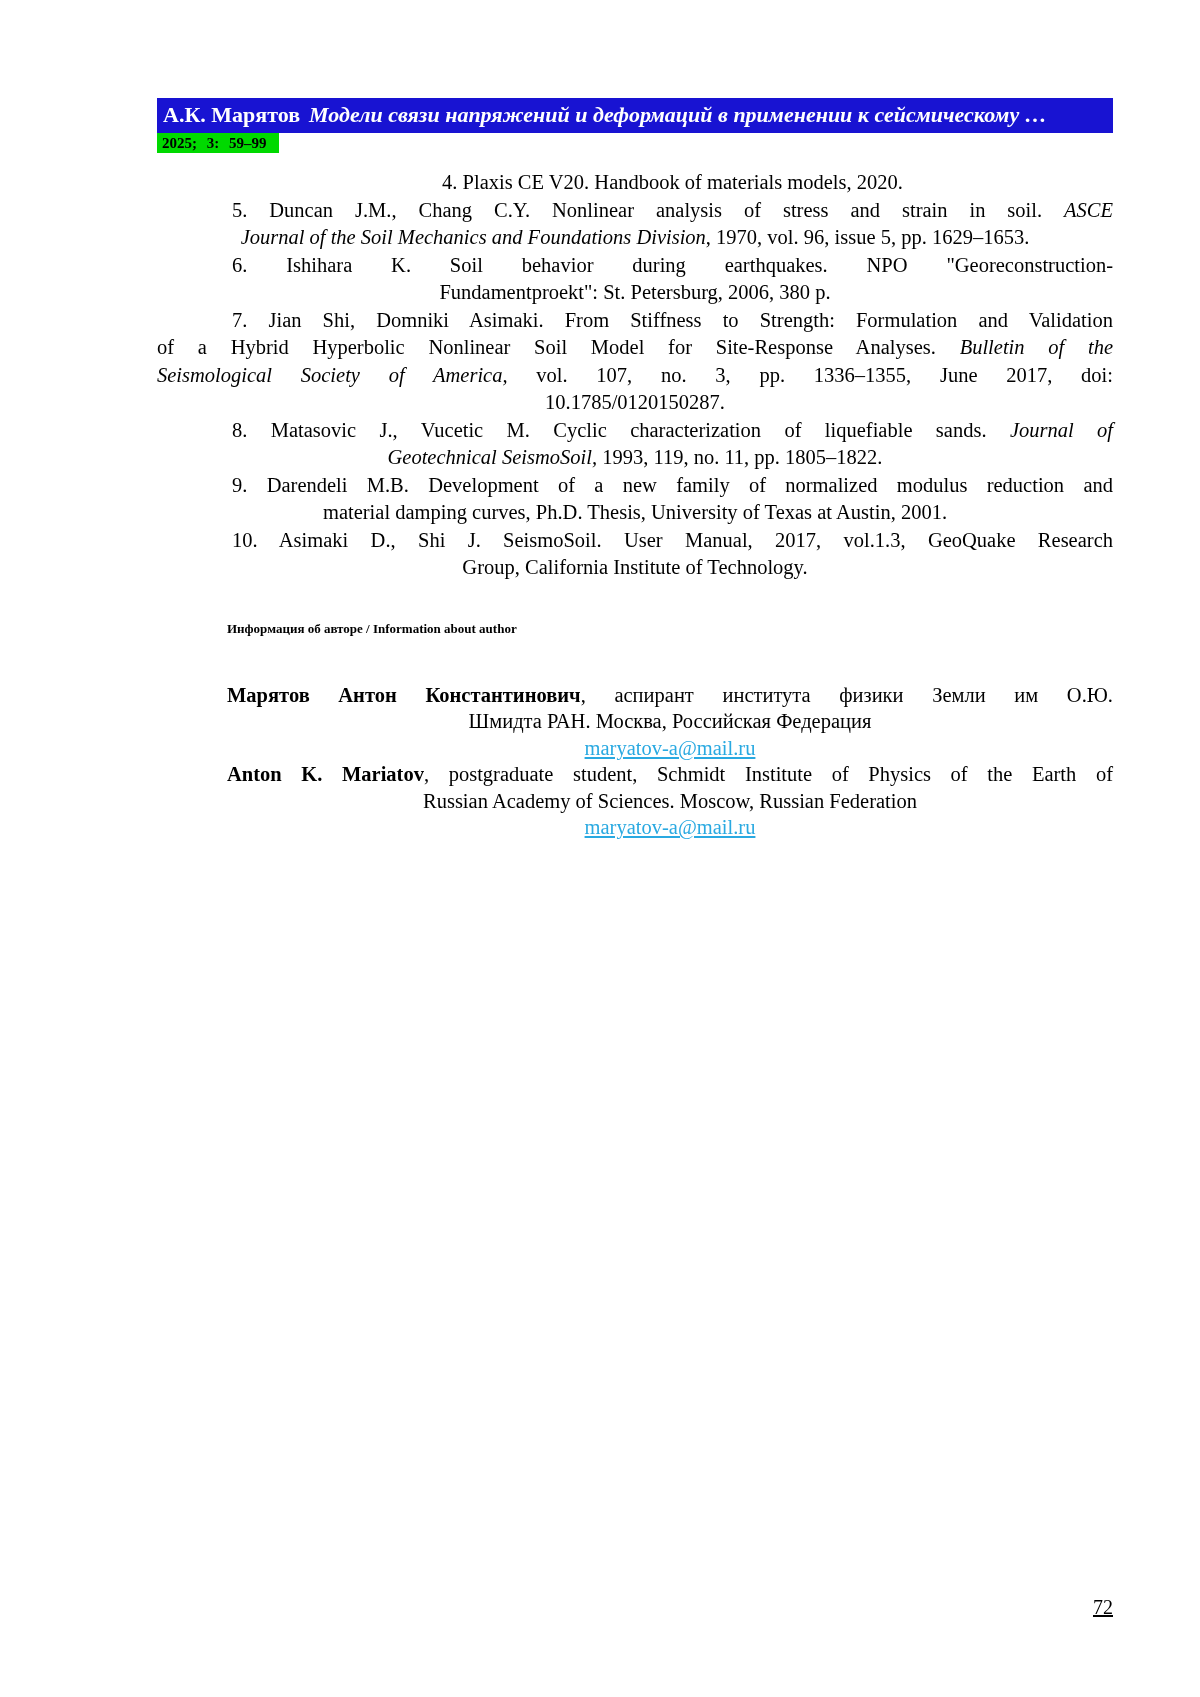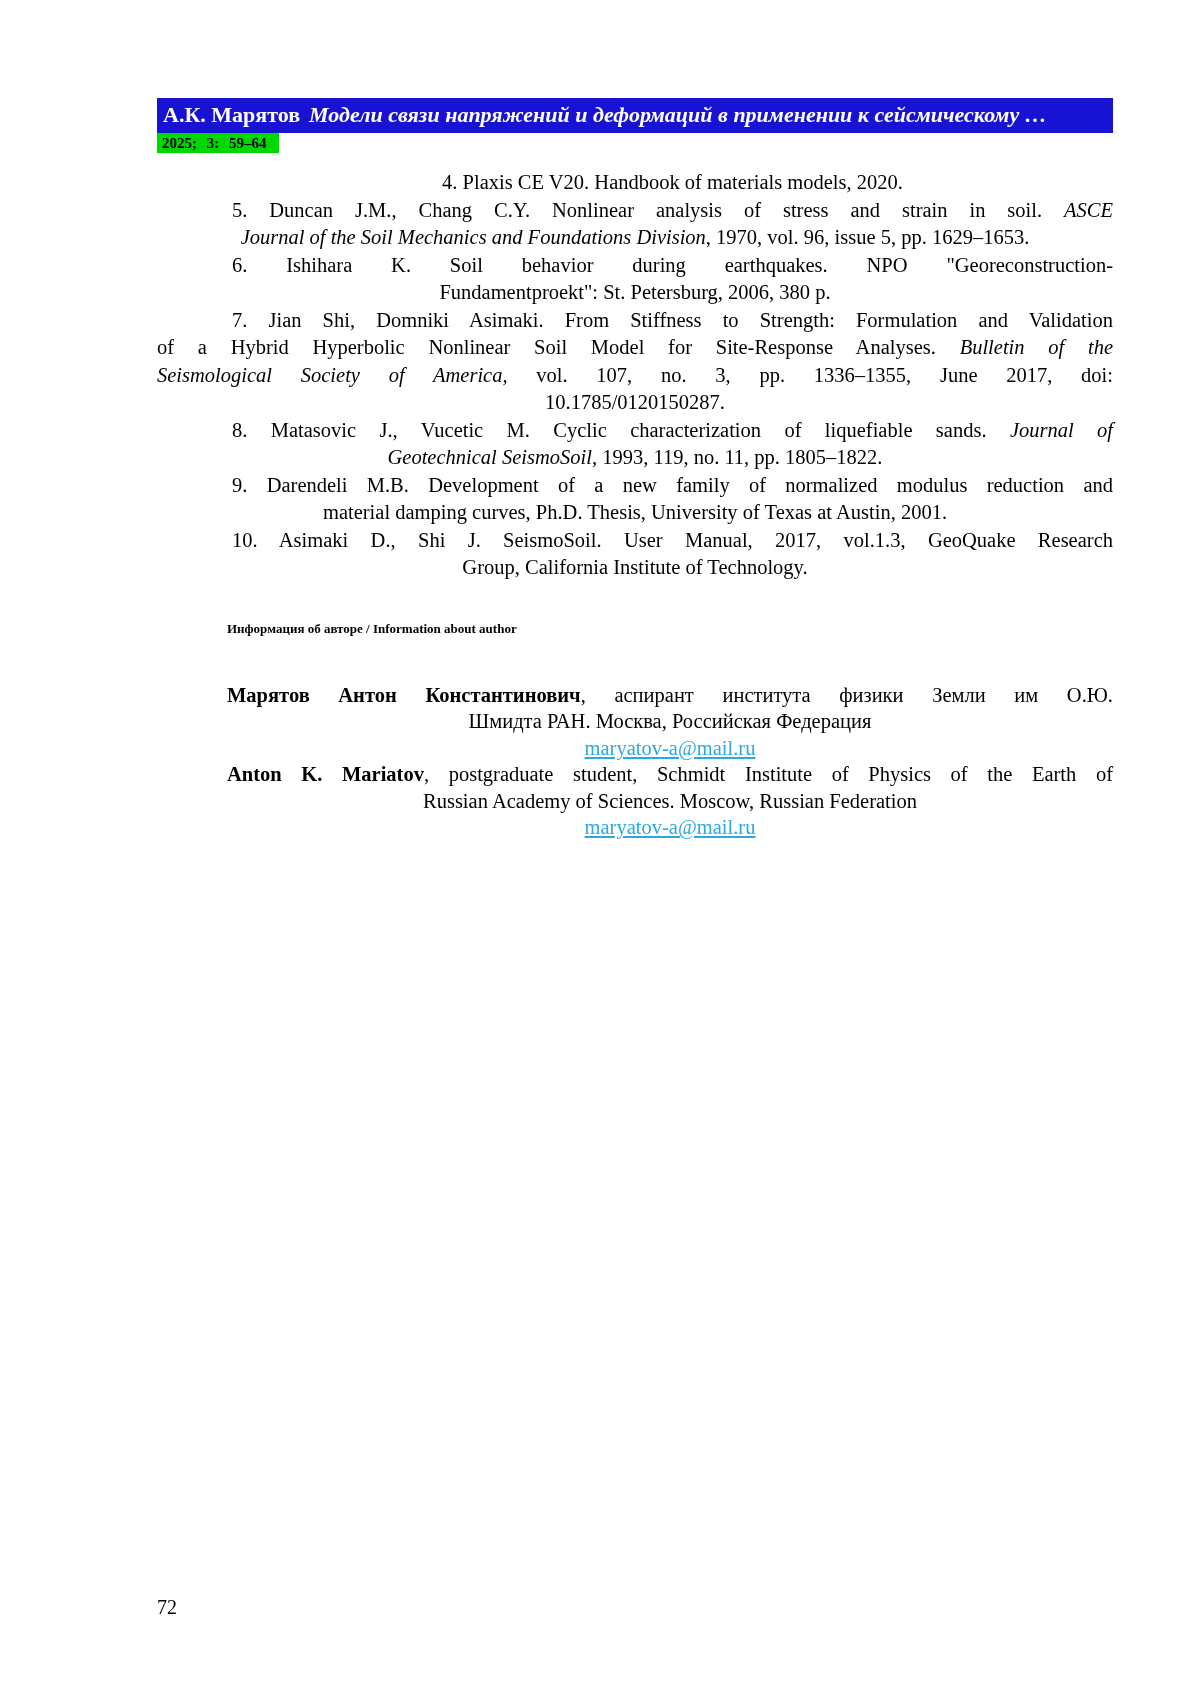--- a/index.html
+++ b/index.html
@@ -41,35 +41,35 @@
   .info-heading { margin:33px 0 0 70px; font-size:13px; font-weight:bold; line-height:27px; }
   .author-block { margin:40px 0 0 70px; width:886px; line-height:26.5px; }
   .a-line { text-align:center; }
   .a-line.jl { text-align:justify; text-align-last:justify; }
   .email a {
     color:var(--link-blue,#29A9E1); text-decoration:underline; cursor:pointer;
   }
 
   .page-number {
     position:absolute; left:157px; top:1596px; width:956px;
-    text-align:left; font-size:20px;
+    text-align:right; font-size:20px;text-decoration:underline;
   }
 </style>
 </head>
 <body>
 
 <div class="page">
   <div class="content">
 
     <div>
       <div class="title-bar">
         <span class="rt-name">А.К. Марятов</span><span class="rt-title">Модели связи напряжений и деформаций в применении к сейсмическому …</span>
       </div>
       <div class="strip">
-        <span class="issue">2025; 3: 59–64</span>
+        <span class="issue">2025; 3: 59–99</span>
       </div>
     </div>
 
     <div class="refs">
         <div class="ref-line ind"><span>4. Plaxis CE V20. Handbook of materials models, 2020.</span></div>
         <div class="ref-line ind jl"><span>5. Duncan J.M., Chang C.Y. Nonlinear analysis of stress and strain in soil. </span><em>ASCE</em></div>
         <div class="ref-line"><em>Journal of the Soil Mechanics and Foundations Division</em><span>, 1970, vol. 96, issue 5, pp. 1629–1653.</span></div>
         <div class="ref-line ind jl"><span>6. Ishihara K. Soil behavior during earthquakes. NPO "Georeconstruction-</span></div>
         <div class="ref-line"><span>Fundamentproekt": St. Petersburg, 2006, 380 p.</span></div>
         <div class="ref-line ind jl"><span>7. Jian Shi, Domniki Asimaki. From Stiffness to Strength: Formulation and Validation</span></div>

